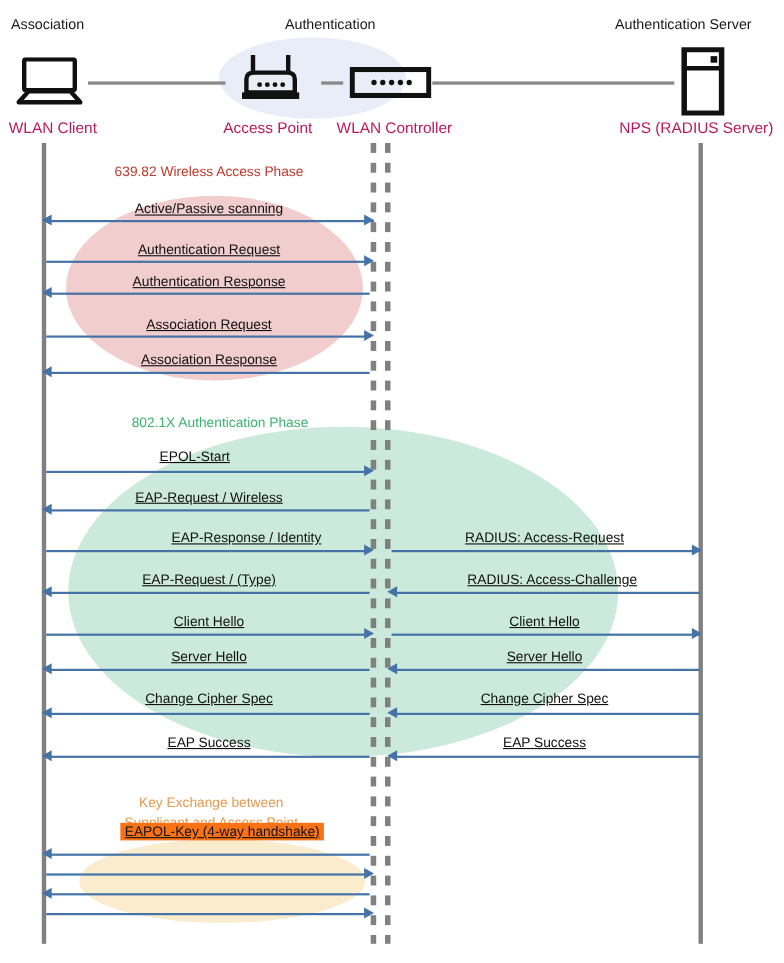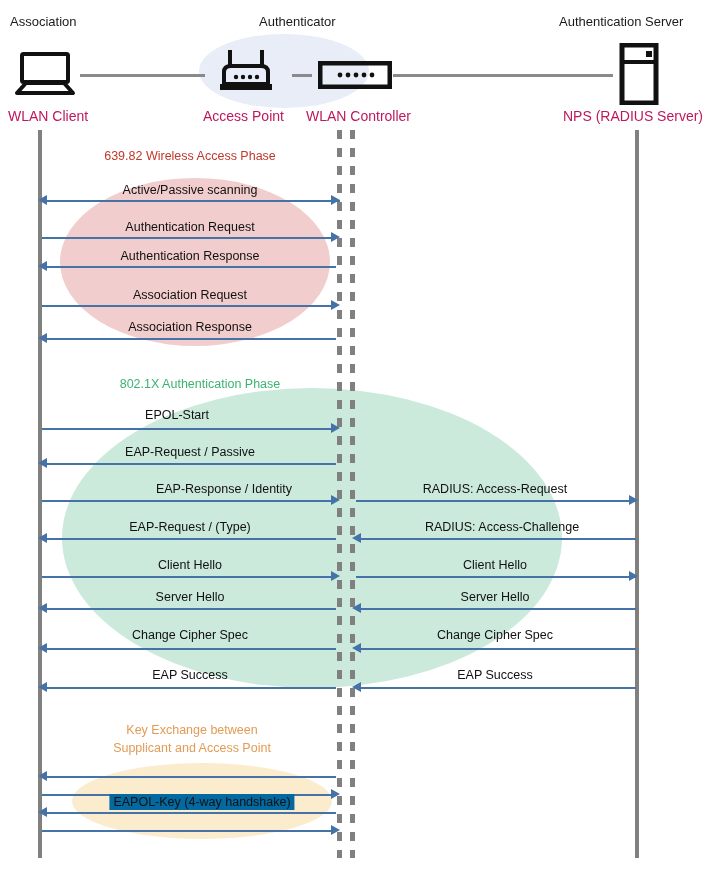--- a/index.html
+++ b/index.html
@@ -99,31 +99,32 @@
   .arrow-head.left {
     border-right: 9px solid #4573a7;
   }
   .msg-label {
     position: absolute;
     font-size: 12.5px;
     color: #111111;
     text-align: center;
     white-space: nowrap;
     transform: translateX(-50%);
+    text-decoration: underline;
   }
 </style>
 </head>
 <body>
 
 <div id="canvas">
 
   <div class="auth-blob"></div>
 
   <div class="actor-title" style="left:10px; top:14px;">Association</div>
-  <div class="actor-title" style="left:259px; top:14px;">Authenticator</div>
+  <div class="actor-title" style="left:259px; top:14px;">Authentication</div>
   <div class="actor-title" style="left:559px; top:14px;">Authentication Server</div>
 
   <div class="hwire" style="left:80px; top:74px; width:125px;"></div>
   <div class="hwire" style="left:292px; top:74px; width:20px;"></div>
   <div class="hwire" style="left:393px; top:74px; width:220px;"></div>
 
   <div class="icon-box" style="left:13px; top:52px;">
     <svg width="64" height="44" viewBox="0 0 64 44">
       <rect x="9" y="2" width="46" height="28" rx="1.5" fill="none" stroke="#111" stroke-width="4"></rect>
       <path d="M4 41 L13 31 L51 31 L60 41 Z" fill="none" stroke="#111" stroke-width="4" stroke-linejoin="round"></path>
@@ -203,21 +204,21 @@
   <div class="arrow-head right" style="left:331px; top:300px;"></div>
 
   <div class="msg-label" style="left:190px; top:320px;">Association Response</div>
   <div class="msg-line" style="left:42px; top:338px; width:294px;"></div>
   <div class="arrow-head left" style="left:38px; top:333px;"></div>
 
   <div class="msg-label" style="left:177px; top:408px;">EPOL-Start</div>
   <div class="msg-line" style="left:42px; top:428px; width:294px;"></div>
   <div class="arrow-head right" style="left:331px; top:423px;"></div>
 
-  <div class="msg-label" style="left:190px; top:445px;">EAP-Request / Passive</div>
+  <div class="msg-label" style="left:190px; top:445px;">EAP-Request / Wireless</div>
   <div class="msg-line" style="left:42px; top:463px; width:294px;"></div>
   <div class="arrow-head left" style="left:38px; top:458px;"></div>
 
   <div class="msg-label" style="left:190px; top:482px;margin-left:34px;">EAP-Response / Identity</div>
   <div class="msg-line" style="left:42px; top:500px; width:294px;"></div>
   <div class="arrow-head right" style="left:331px; top:495px;"></div>
 
   <div class="msg-label" style="left:190px; top:520px;text-align:center;">EAP-Request / (Type)</div>
   <div class="msg-line" style="left:42px; top:538px; width:294px;"></div>
   <div class="arrow-head left" style="left:38px; top:533px;"></div>
@@ -237,21 +238,21 @@
   <div class="msg-label" style="left:190px; top:668px;">EAP Success</div>
   <div class="msg-line" style="left:42px; top:687px; width:294px;"></div>
   <div class="arrow-head left" style="left:38px; top:682px;"></div>
 
   <div class="msg-line" style="left:42px; top:776px; width:294px;"></div>
   <div class="arrow-head left" style="left:38px; top:771px;"></div>
 
   <div class="msg-line" style="left:42px; top:794px; width:294px;"></div>
   <div class="arrow-head right" style="left:331px; top:789px;"></div>
 
-  <div class="msg-label" style="left:202px; top:794px; background:#0369a1; padding:1px 4px;">EAPOL-Key (4-way handshake)</div>
+  <div class="msg-label" style="left:202px; top:748px; background:#f97316; padding:1px 4px;">EAPOL-Key (4-way handshake)</div>
 
   <div class="msg-line" style="left:42px; top:812px; width:294px;"></div>
   <div class="arrow-head left" style="left:38px; top:807px;"></div>
 
   <div class="msg-line" style="left:42px; top:830px; width:294px;"></div>
   <div class="arrow-head right" style="left:331px; top:825px;"></div>
 
   <div class="msg-label" style="left:495px; top:482px;">RADIUS: Access-Request</div>
   <div class="msg-line" style="left:356px; top:500px; width:280px;"></div>
   <div class="arrow-head right" style="left:629px; top:495px;"></div>

